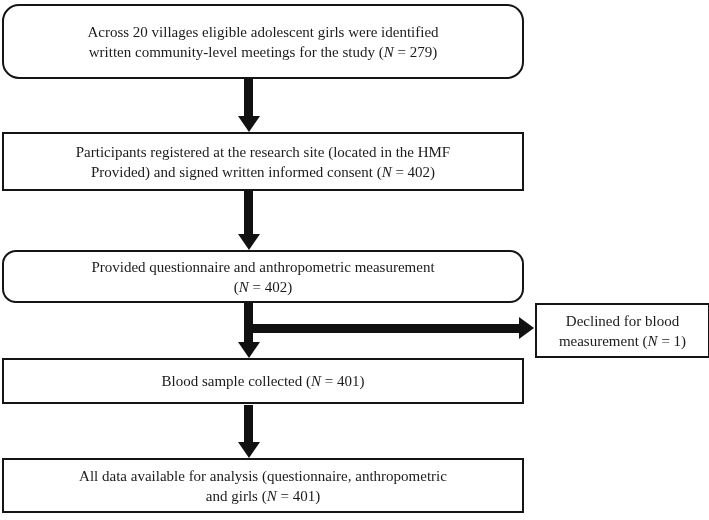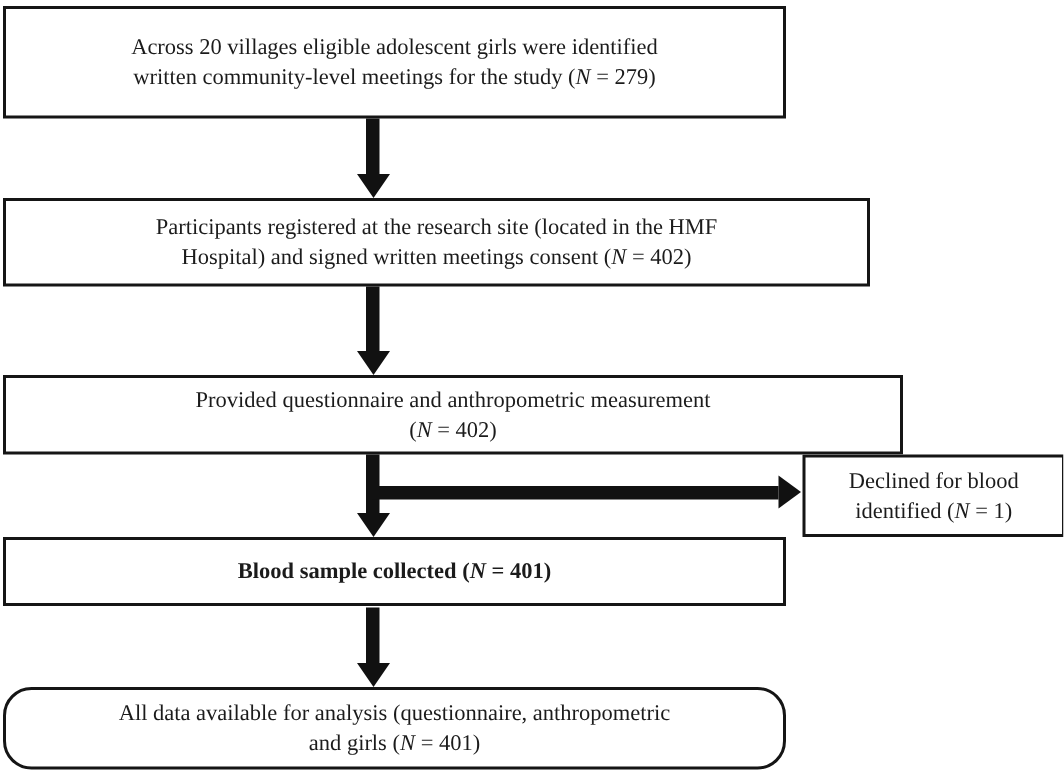--- a/index.html
+++ b/index.html
@@ -25,25 +25,25 @@
     background: var(--box_bg, #ffffff);
     display: flex;
     flex-direction: column;
     justify-content: center;
     align-items: center;
     text-align: center;
   }
   .line { white-space: nowrap; }
   .nvar { font-style: italic; }
 
-  .b1 { left: 2px;   top: 4px;   width: 522px; height: 75px; }
-  .b2 { left: 2px;   top: 132px; width: 578px; height: 59px; }
-  .b3 { left: 2px;   top: 250px; width: 600px; height: 53px; }
-  .b4 { left: 2px;   top: 358px; width: 522px; height: 46px; font-weight: bold; }
-  .b5 { left: 2px;   top: 458px; width: 522px; height: 55px; border-radius: 19px; }
+  .b1 { left: 2px;   top: 4px;   width: 522px; height: 75px; border-radius: 17px; }
+  .b2 { left: 2px;   top: 132px; width: 522px; height: 59px; }
+  .b3 { left: 2px;   top: 250px; width: 522px; height: 53px; border-radius: 14px; }
+  .b4 { left: 2px;   top: 358px; width: 522px; height: 46px; }
+  .b5 { left: 2px;   top: 458px; width: 522px; height: 55px; }
   .bside { left: 535px; top: 303px; width: 175px; height: 55px; }
 
   
   .vshaft {
     position: absolute;
     width: 9px;
     background: var(--arrow, #111111);
   }
   .vhead {
     position: absolute;
@@ -86,21 +86,21 @@
     <div class="line"><span>written community-level meetings for the study (</span><i class="nvar">N</i><span> = 279)</span></div>
   </div>
 
   <div>
     <div class="vshaft a1s"></div>
     <div class="vhead a1h"></div>
   </div>
 
   <div class="box b2">
     <div class="line"><span>Participants registered at the research site (located in the HMF</span><i class="nvar"></i><span></span></div>
-    <div class="line"><span>Hospital) and signed written meetings consent (</span><i class="nvar">N</i><span> = 402)</span></div>
+    <div class="line"><span>Provided) and signed written informed consent (</span><i class="nvar">N</i><span> = 402)</span></div>
   </div>
 
   <div>
     <div class="vshaft a2s"></div>
     <div class="vhead a2h"></div>
   </div>
 
   <div class="box b3">
     <div class="line"><span>Provided questionnaire and anthropometric measurement</span><i class="nvar"></i><span></span></div>
     <div class="line"><span>(</span><i class="nvar">N</i><span> = 402)</span></div>
@@ -110,21 +110,21 @@
     <div class="vshaft a3s"></div>
     <div class="vhead a3h"></div>
   </div>
   <div>
     <div class="hshaft brs"></div>
     <div class="hhead brh"></div>
   </div>
 
   <div class="box bside">
     <div class="line"><span>Declined for blood</span><i class="nvar"></i><span></span></div>
-    <div class="line"><span>identified (</span><i class="nvar">N</i><span> = 1)</span></div>
+    <div class="line"><span>measurement (</span><i class="nvar">N</i><span> = 1)</span></div>
   </div>
 
   <div class="box b4">
     <div class="line"><span>Blood sample collected (</span><i class="nvar">N</i><span> = 401)</span></div>
   </div>
 
   <div>
     <div class="vshaft a4s"></div>
     <div class="vhead a4h"></div>
   </div>

